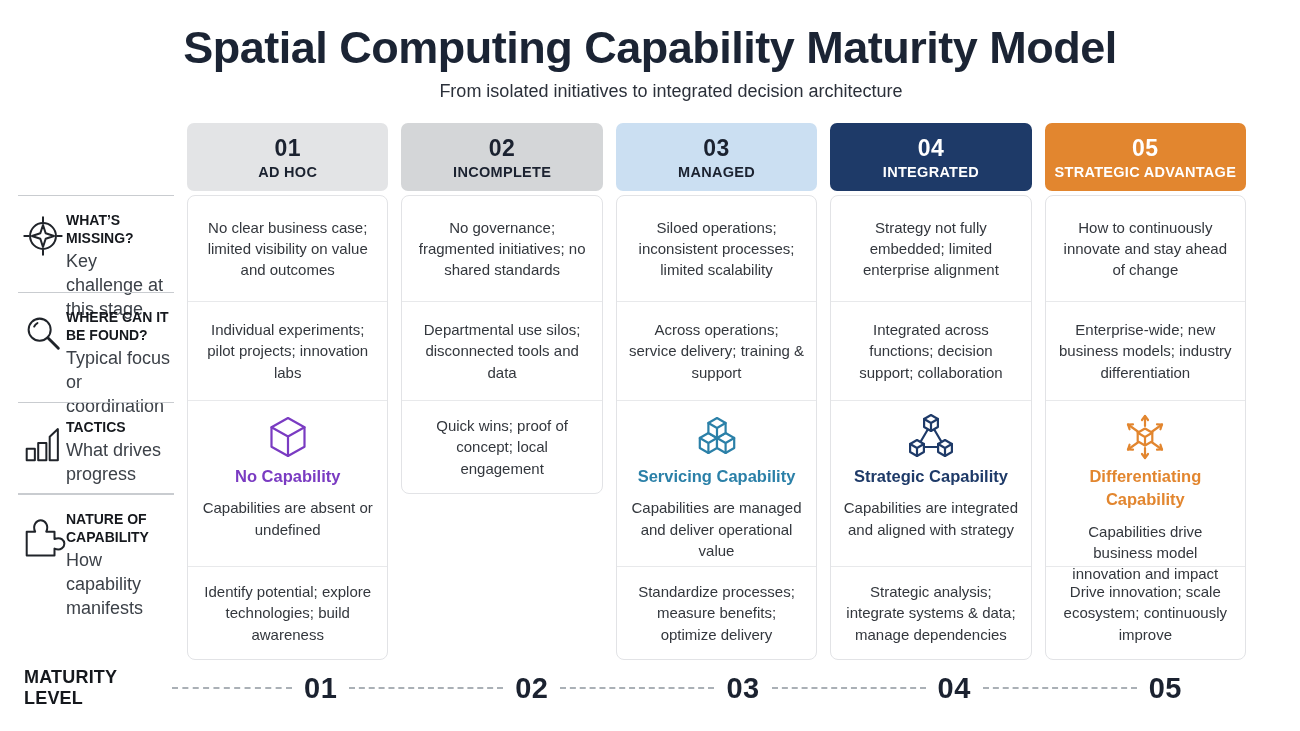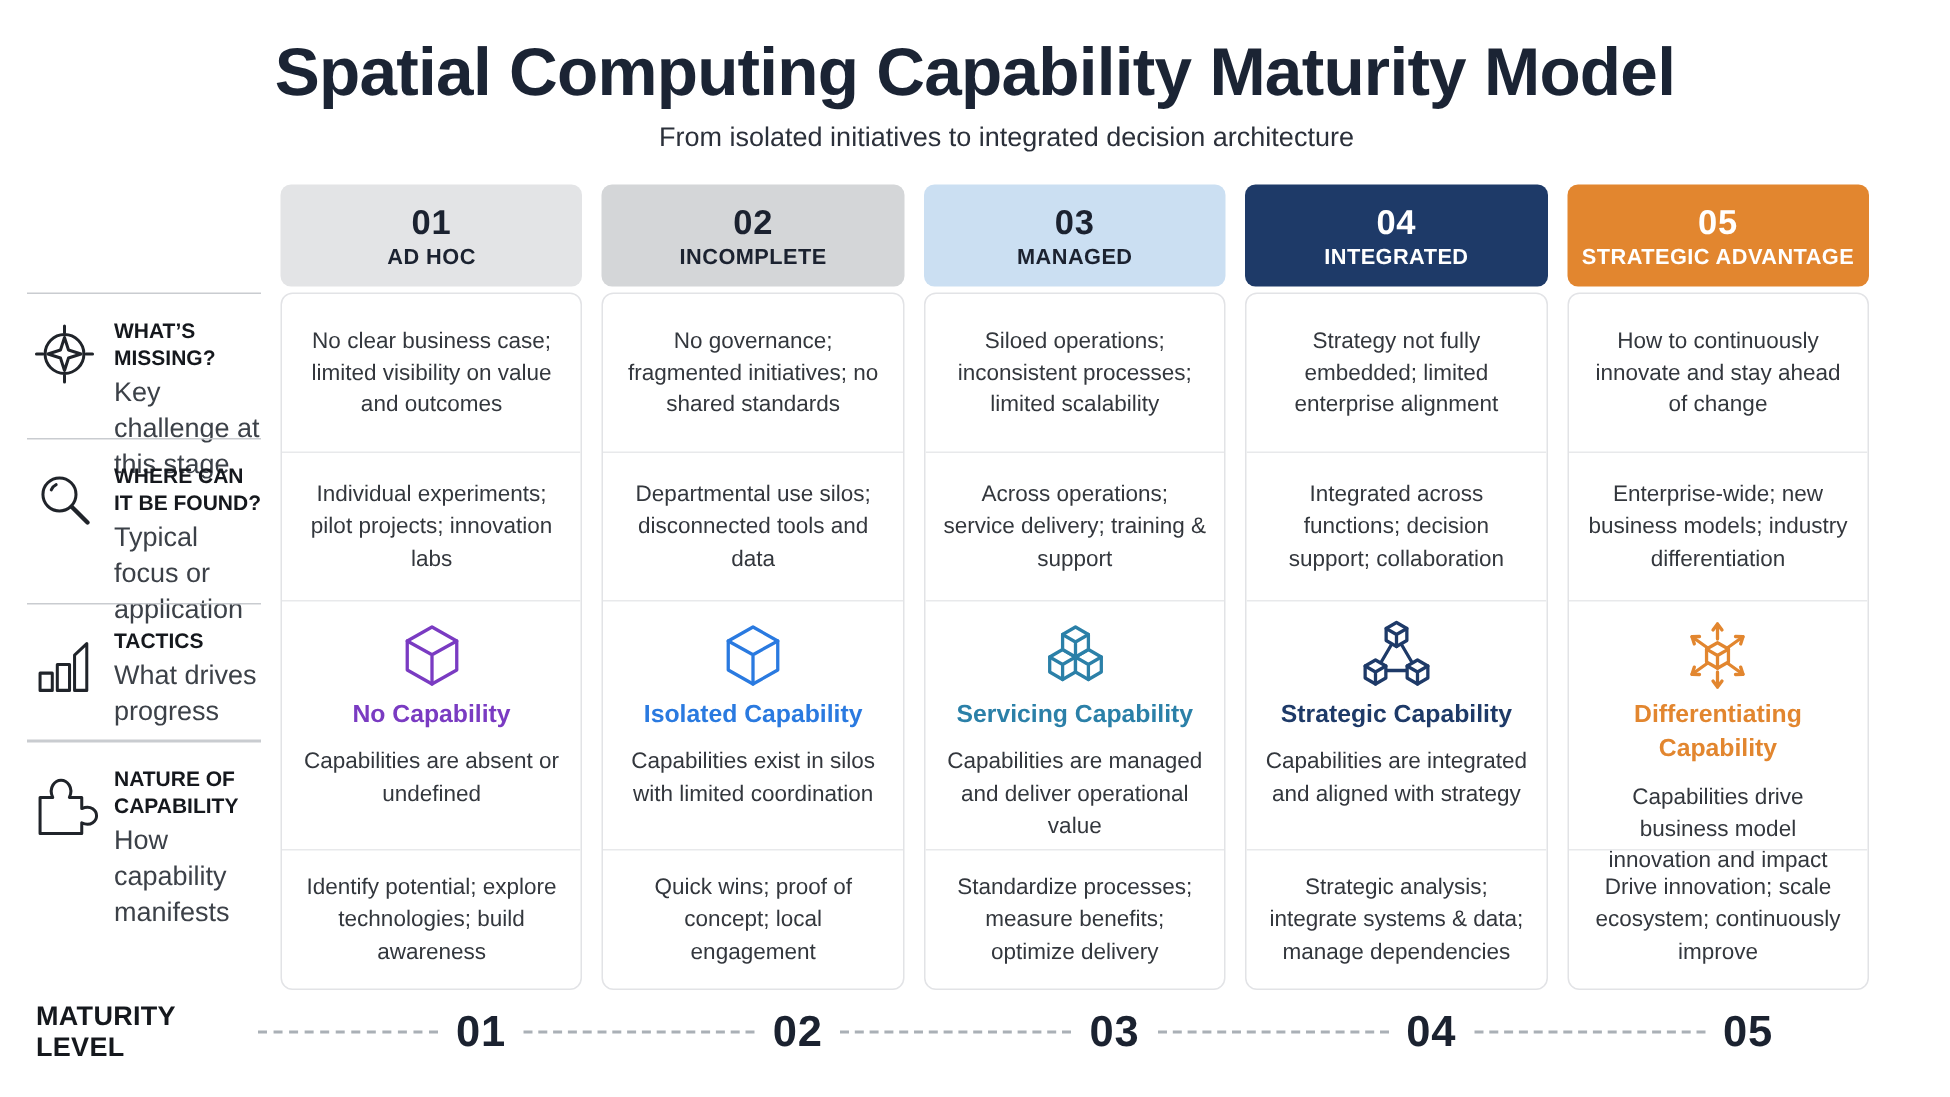--- a/index.html
+++ b/index.html
@@ -10,21 +10,21 @@
     letter-spacing: -0.5px; color: #1b2434; }
   .page-subtitle { margin-top: 7px; text-align: center; font-size: 18px; font-weight: 400;
     color: #2b303a; padding-left: 42px; }
 
   .board { display: flex; margin-top: 21px; padding: 0 54px 0 18px; gap: 13px; }
 
   
   .sidebar { width: 156px; flex: 0 0 156px; display: flex; flex-direction: column; }
   .sb-spacer { height: 72px; }
   .sb-row { border-top: 1px solid #c9ccd0; display: flex; align-items: flex-start;
-    padding: 15px 0 0 2px; gap: 10px; }
+    padding: 15px 0 0 2px; }
   .sb-row.r1 { height: 97px; }
   .sb-row.r2 { height: 110px; }
   .sb-row.r3 { height: 155px; }
   .sb-row.r4 { height: 92px; border-bottom: 1px solid #c9ccd0; }
   .sb-icon { flex: 0 0 46px; width: 46px; height: 46px; color: #20242a; margin-top: 2px; }
   .sb-icon svg { width: 100%; height: 100%; stroke: currentColor; fill: none;
     stroke-width: 2.1; stroke-linecap: round; stroke-linejoin: round; }
   .sb-label { font-size: 14px; font-weight: 700; color: #15181d; line-height: 1.3; }
   .sb-sub { font-size: 18px; font-weight: 400; color: #3c4148; line-height: 1.32; margin-top: 3px; }
 
@@ -104,21 +104,21 @@
     <div class="sb-row r2">
       <span class="sb-icon">
         <svg viewBox="0 0 48 48">
             <circle cx="20.5" cy="20.5" r="11.5"></circle>
             <path d="M14.8 17.3 A7 7 0 0 1 18.2 13.6"></path>
             <path d="M29 29 L40 40" stroke-width="3"></path>
           </svg>
       </span>
       <div>
         <div class="sb-label">WHERE CAN IT BE FOUND?</div>
-        <div class="sb-sub">Typical focus or application</div>
+        <div class="sb-sub">Typical focus or coordination</div>
       </div>
     </div>
 
     <div class="sb-row r4">
       <span class="sb-icon">
         <svg viewBox="0 0 48 48">
             <rect x="7" y="30" width="8.5" height="12"></rect>
             <rect x="19" y="24" width="8.5" height="18"></rect>
             <path d="M31 17.5 L39.5 9.5 V42 H31 Z"></path>
           </svg>
@@ -165,30 +165,20 @@
   </div>
 
   <div class="col">
     <div class="col-header" style="background: rgb(212, 214, 216); color: rgb(27, 34, 48);">
       <div class="num">02</div>
       <div class="name">INCOMPLETE</div>
     </div>
     <div class="card">
       <div class="cell c-missing">No governance; fragmented initiatives; no shared standards</div>
       <div class="cell c-found">Departmental use silos; disconnected tools and data</div>
-      <div class="cell c-nature">
-        <span class="cap-icon accent" style="color: rgb(42, 122, 224);">
-          <svg viewBox="0 0 48 48">
-              <path d="M24 5 L40.5 14.3 V33.7 L24 43 L7.5 33.7 V14.3 Z"></path>
-              <path d="M7.5 14.3 L24 23.5 L40.5 14.3 M24 23.5 V43"></path>
-            </svg>
-        </span>
-        <div class="cap-name accent" style="color: rgb(42, 122, 224);">Isolated Capability</div>
-        <div class="cap-desc">Capabilities exist in silos with limited coordination</div>
-      </div>
       <div class="cell c-tactics">Quick wins; proof of concept; local engagement</div>
     </div>
   </div>
 
   <div class="col">
     <div class="col-header" style="background: rgb(203, 223, 242); color: rgb(27, 34, 48);">
       <div class="num">03</div>
       <div class="name">MANAGED</div>
     </div>
     <div class="card">

